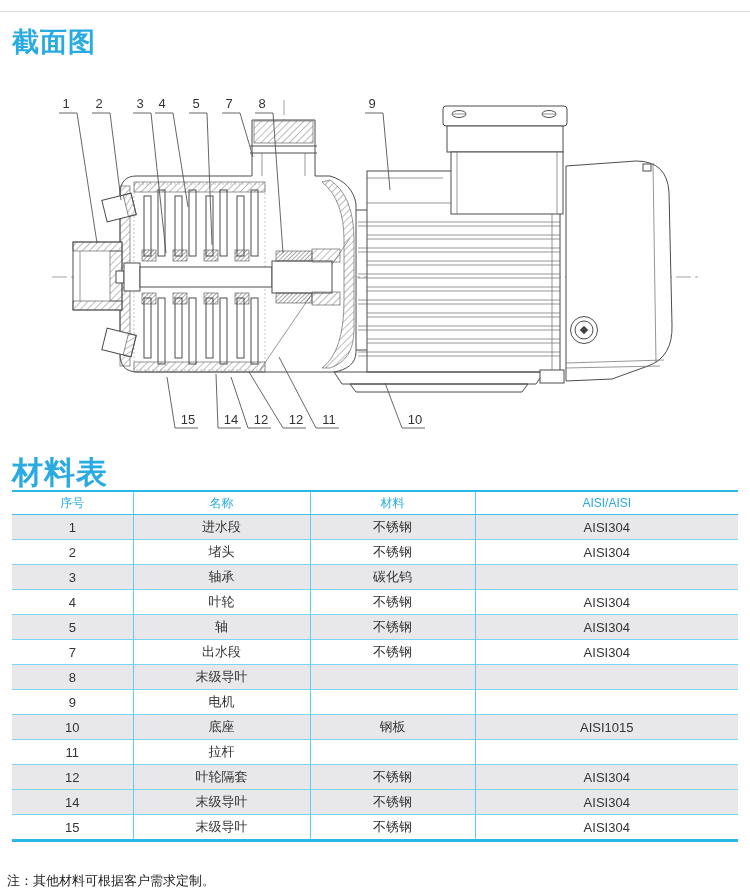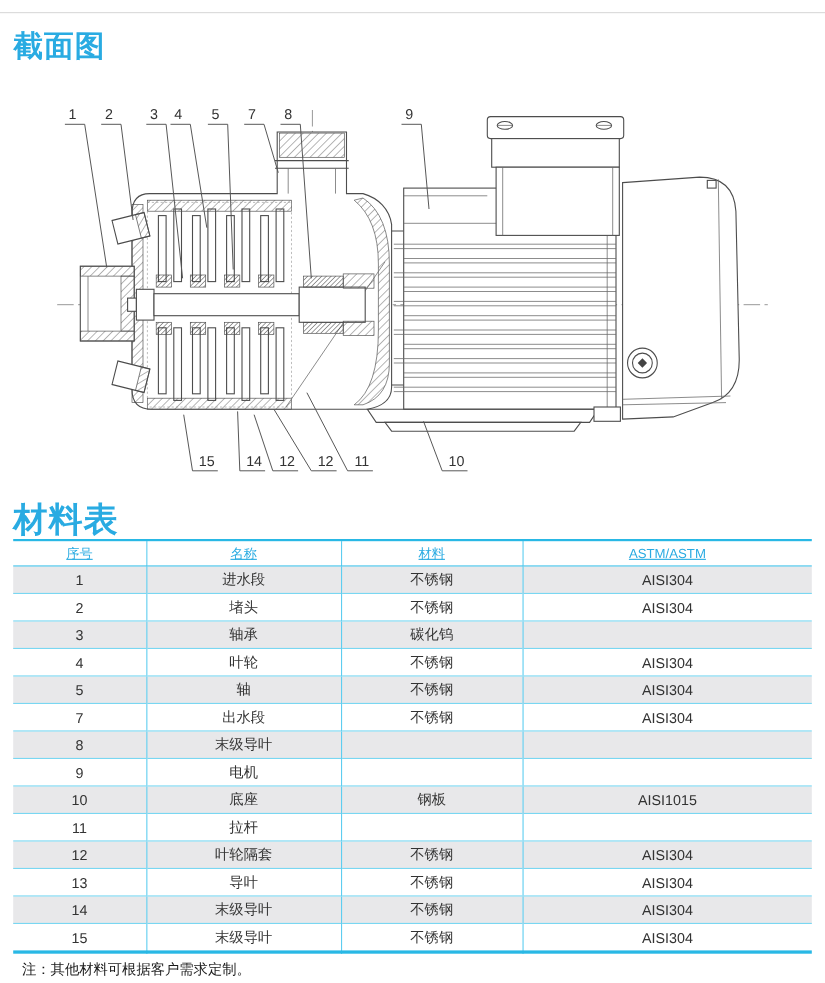--- a/index.html
+++ b/index.html
@@ -24,30 +24,30 @@
   .ld{stroke:#555;stroke-width:.9;fill:none}
   .num{font:13px "Liberation Sans","DejaVu Sans",sans-serif;fill:#333}
   
   #materials-table{
     position:absolute;left:12px;top:490px;width:726px;
     border-collapse:collapse;table-layout:fixed;
     border-top:2px solid #29b8e5;border-bottom:3px solid #29b8e5;
   }
   #materials-table th{
     height:22px;font-size:12px;font-weight:normal;color:#29abe2;
-    border-bottom:1px solid #3fc2ea;text-align:center;padding:0;text-decoration:underline;
+    border-bottom:1px solid #3fc2ea;text-align:center;padding:0;
   }
   #materials-table td{
     height:24px;font-size:13px;color:#333;text-align:center;padding:0;
   }
   #materials-table tbody tr:not(:first-child) td{border-top:1px solid #79d7f2;}
   #materials-table th:not(:last-child),
   #materials-table td:not(:last-child){border-right:1px solid #5ecdf0;}
   #materials-table tr.alt{background:#e8e8ea;}
-  #note{position:absolute;left:20px;top:872px;font-size:13px;color:#1a1a1a;}
+  #note{position:absolute;left:7px;top:872px;font-size:13px;color:#1a1a1a;}
 </style>
 </head>
 <body>
 
 <div class="top-rule"></div>
 
 <h1 id="title1" class="sec-title">截面图</h1>
 
 <div id="diagram-wrap">
 <svg width="750" height="358" viewBox="0 88 750 358" xmlns="http://www.w3.org/2000/svg">
@@ -236,21 +236,21 @@
     <col style="width:121px">
       <col style="width:177px">
       <col style="width:165px">
       <col style="width:263px">
   </colgroup>
   <thead>
       <tr id="mt-head">
         <th>序号</th>
         <th>名称</th>
         <th>材料</th>
-        <th>ASTM/ASTM</th>
+        <th>AISI/AISI</th>
       </tr>
     </thead>
   <tbody id="mt-body">
       <tr class="alt">
         <td>1</td>
         <td>进水段</td>
         <td>不锈钢</td>
         <td>AISI304</td>
       </tr>
       <tr>
@@ -306,26 +306,20 @@
         <td>拉杆</td>
         <td></td>
         <td></td>
       </tr>
       <tr class="alt">
         <td>12</td>
         <td>叶轮隔套</td>
         <td>不锈钢</td>
         <td>AISI304</td>
       </tr>
-      <tr>
-        <td>13</td>
-        <td>导叶</td>
-        <td>不锈钢</td>
-        <td>AISI304</td>
-      </tr>
       <tr class="alt">
         <td>14</td>
         <td>末级导叶</td>
         <td>不锈钢</td>
         <td>AISI304</td>
       </tr>
       <tr>
         <td>15</td>
         <td>末级导叶</td>
         <td>不锈钢</td>

